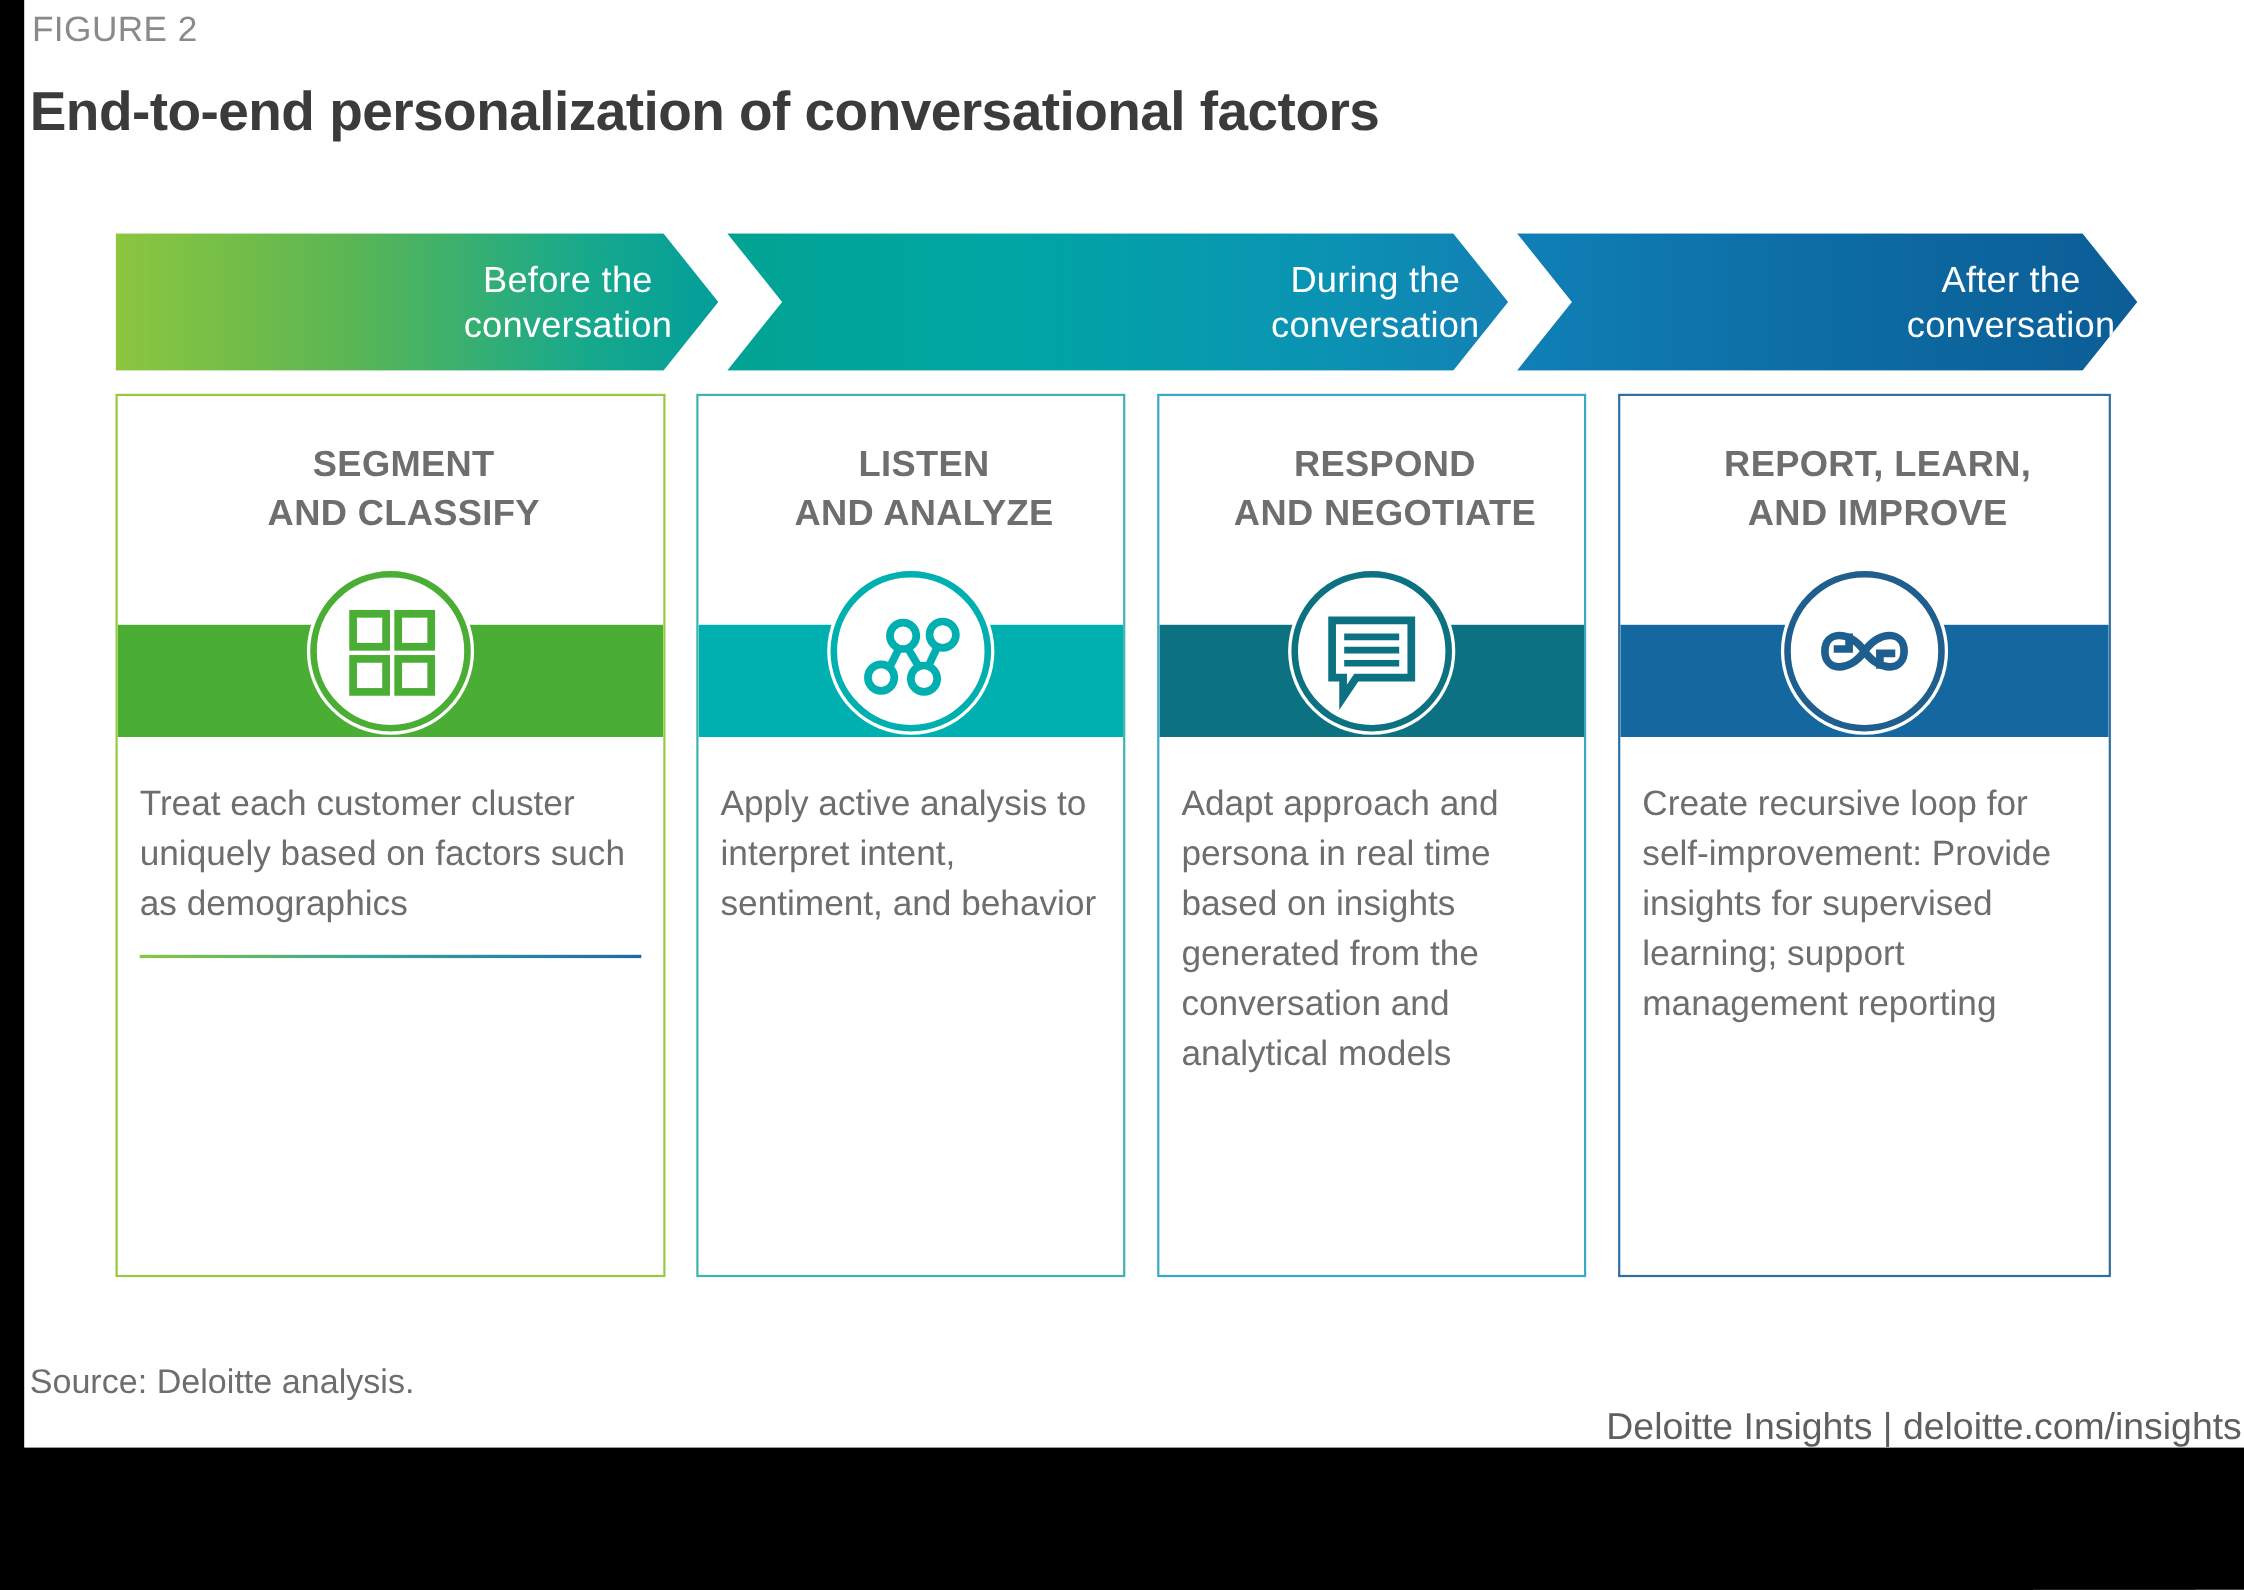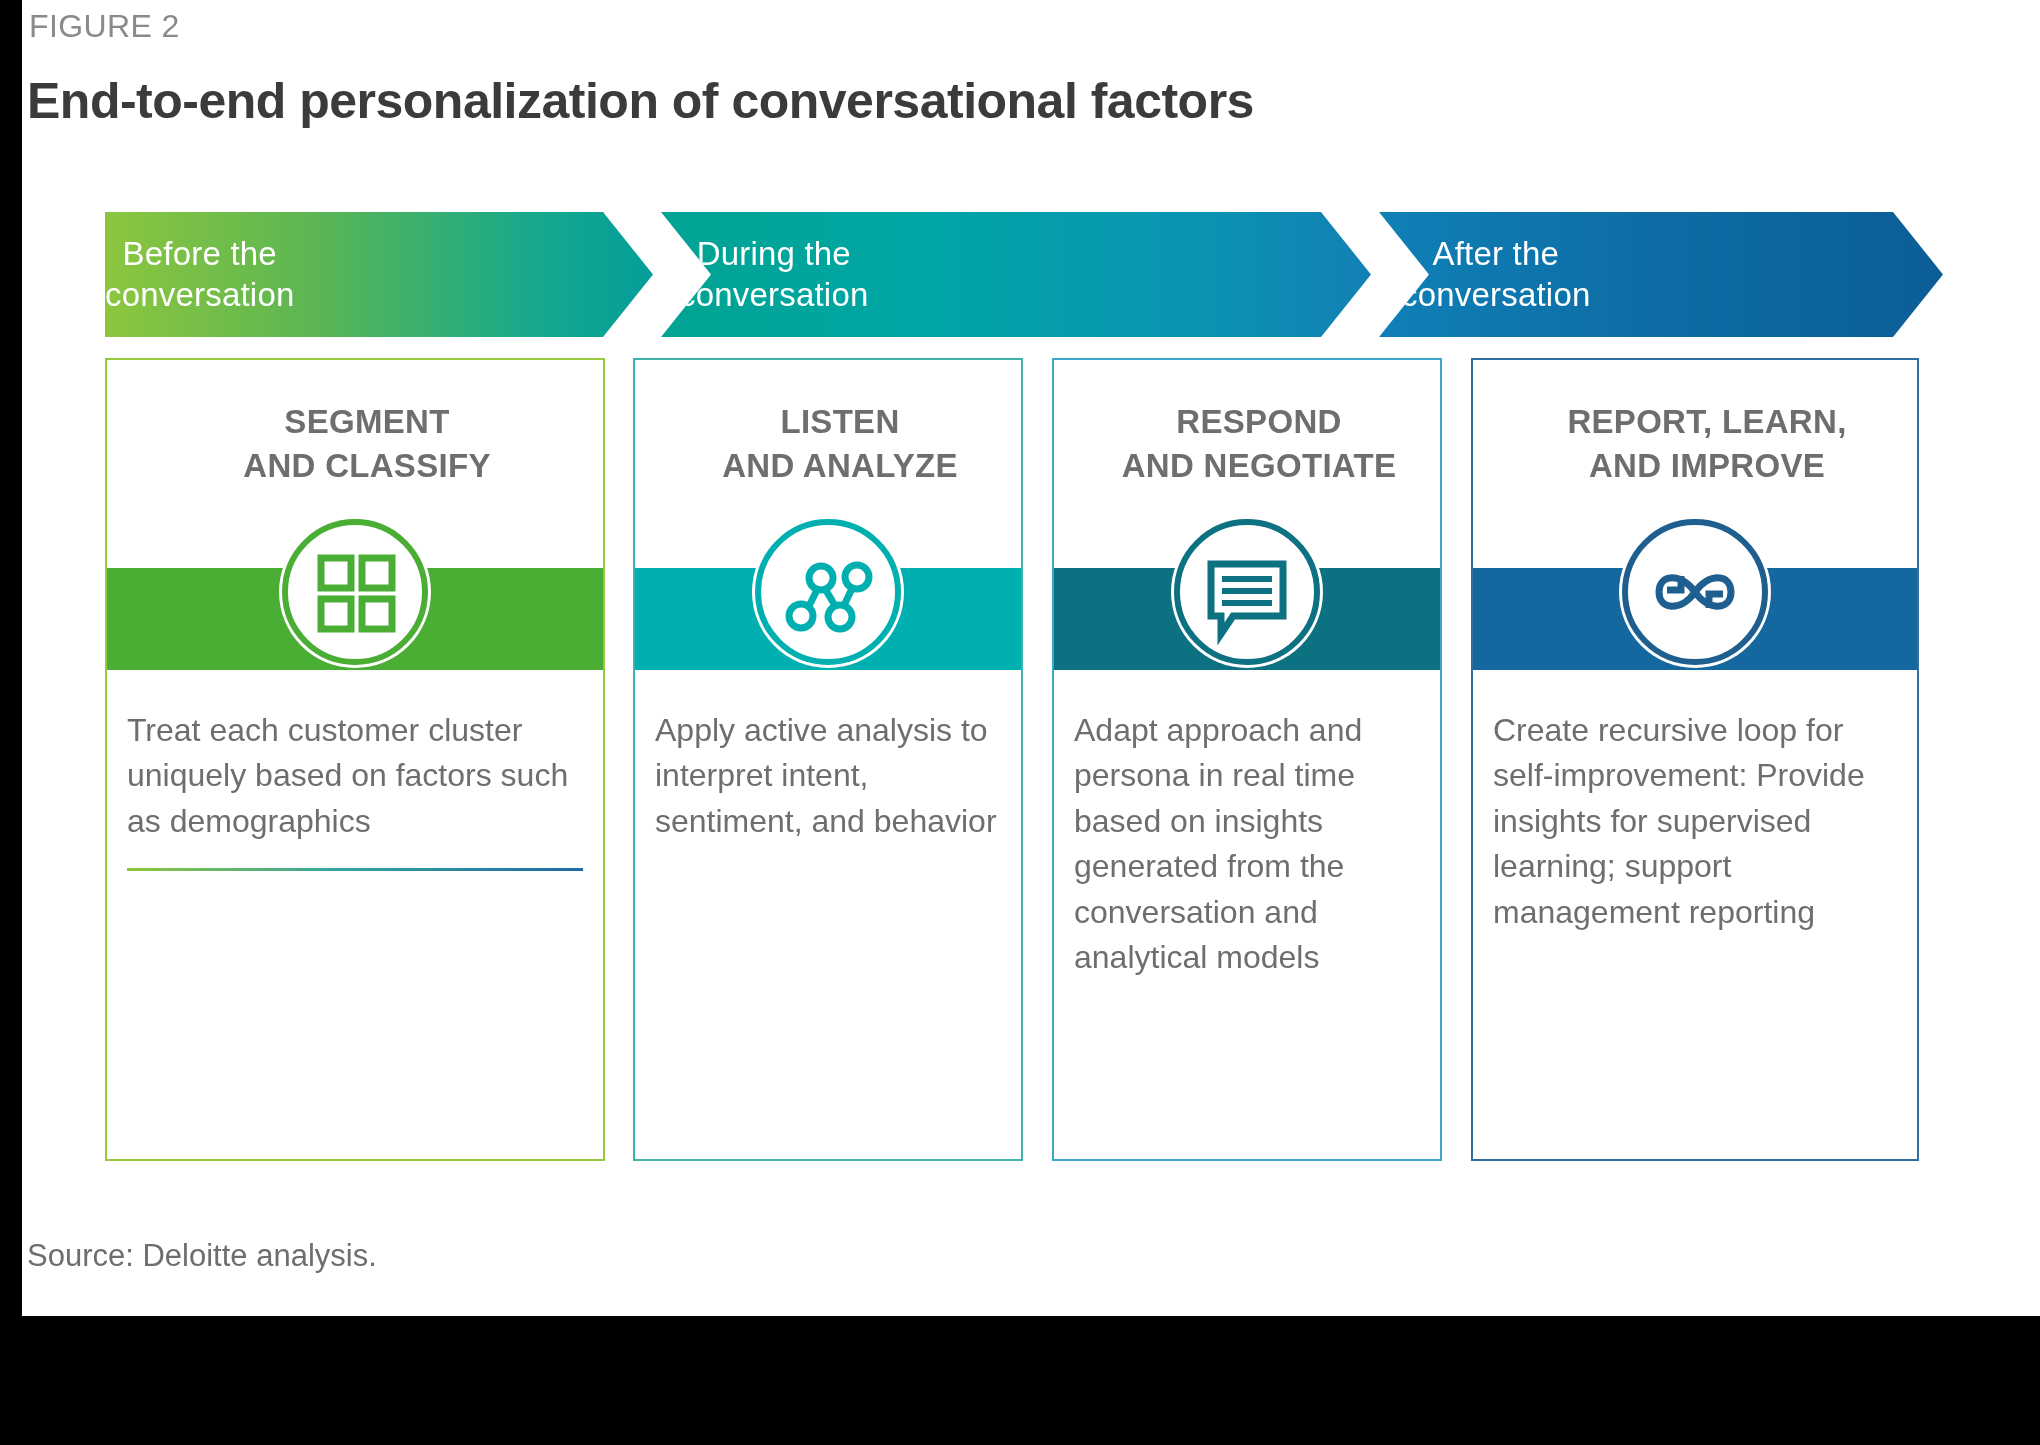--- a/index.html
+++ b/index.html
@@ -63,21 +63,21 @@
     top: 212px;
     width: 1838px;
     height: 125px;
   }
   .chev {
     position: absolute;
     top: 0;
     height: 125px;
     display: flex;
     align-items: center;
-    justify-content: flex-start;
+    justify-content: flex-end;
   }
   .chev-label {
     position: relative;
     color: #ffffff;
     font-size: 33px;
     line-height: 1.23;
     text-align: center;
     font-family: "Liberation Sans", sans-serif;
     font-weight: 400;
     letter-spacing: 0.2px;
@@ -324,15 +324,16 @@
           </svg>
         </div>
         <div class="card-body">
           <div class="card-para">Create recursive loop for self-improvement: Provide insights for supervised learning; support management reporting</div>
         </div>
       </div>
 
     </div>
 
     <div id="source">Source: Deloitte analysis.</div>
+    <div id="brand">Deloitte Insights | deloitte.com/insights</div>
 
   </div>
 </div>
 
 </body></html>

